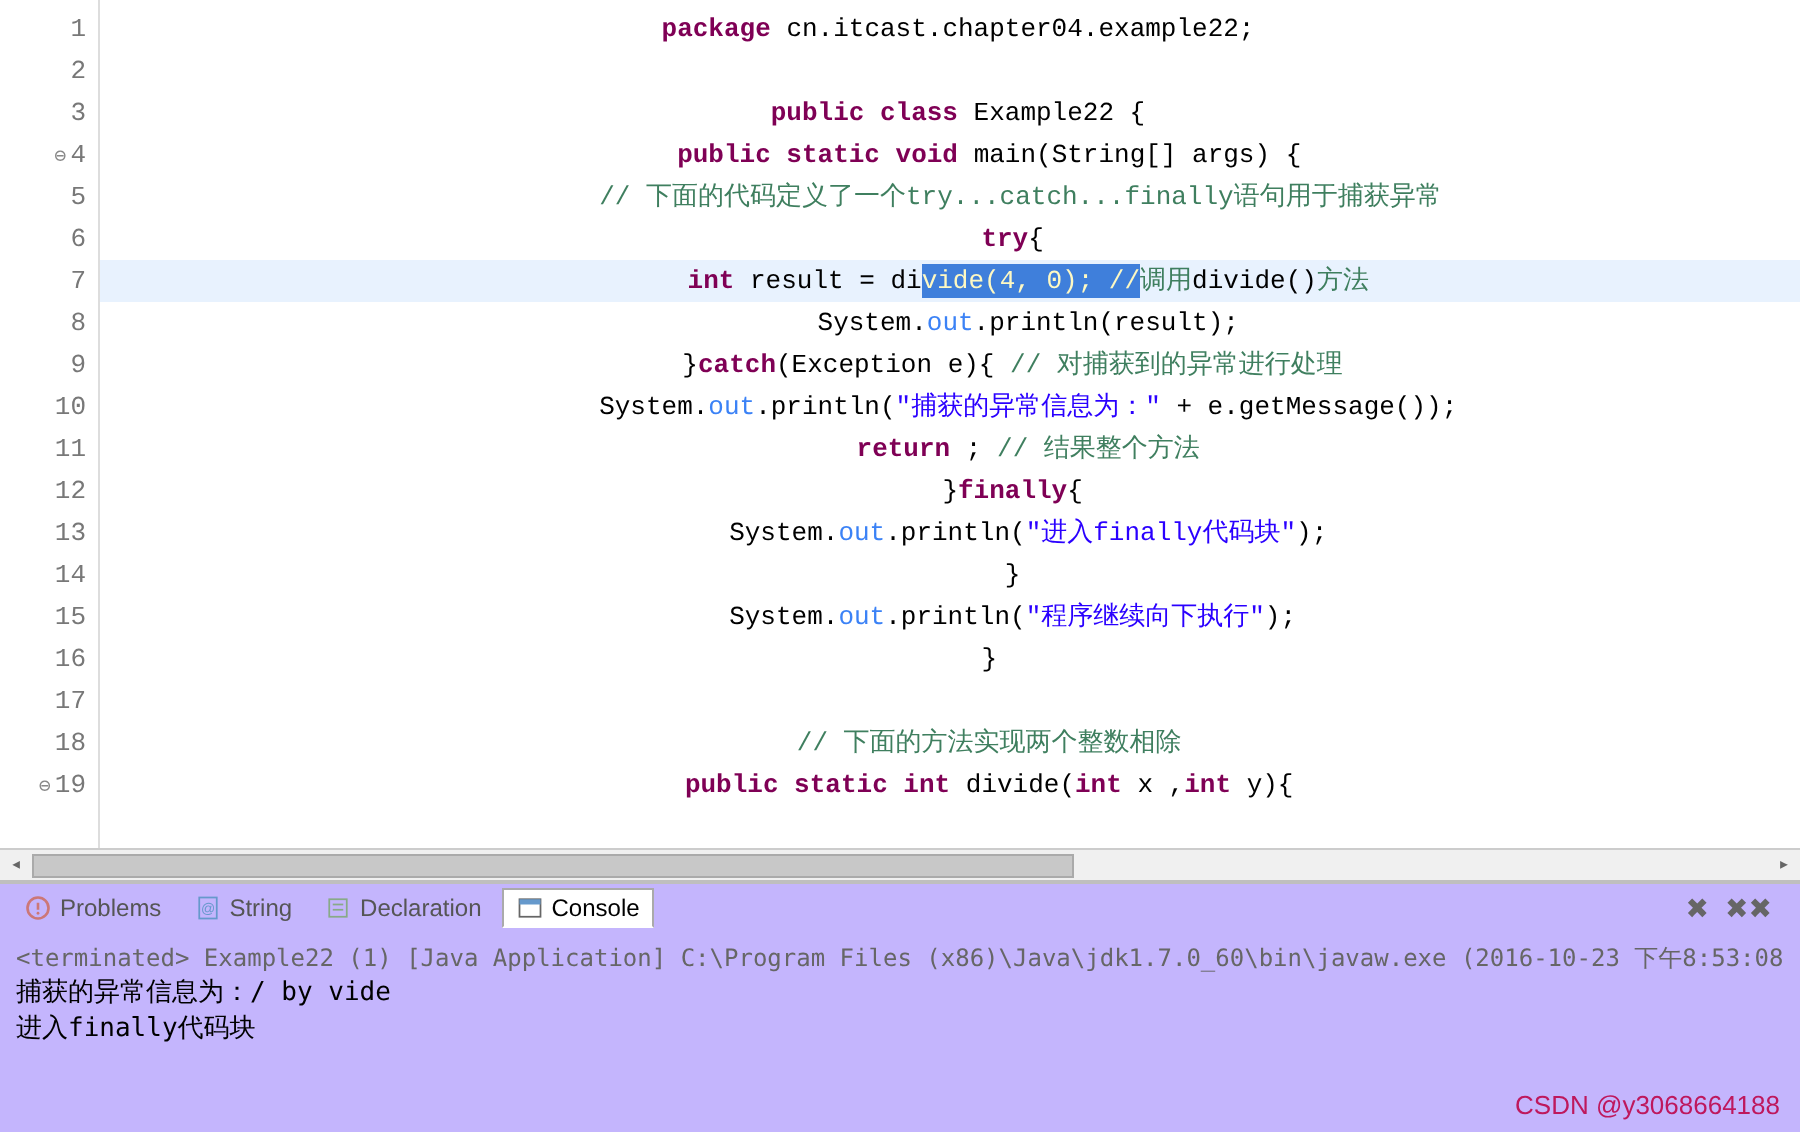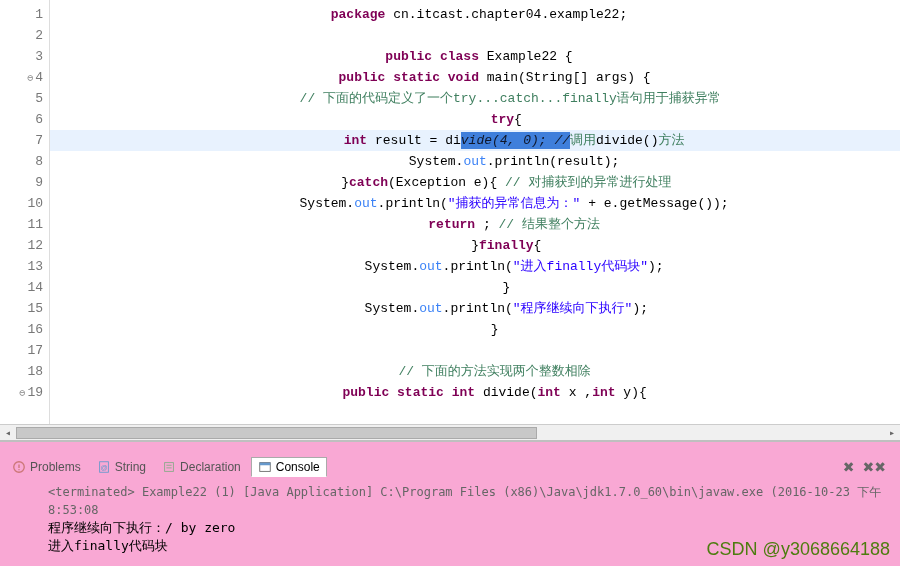--- a/index.html
+++ b/index.html
@@ -47,23 +47,22 @@
     flex: 1;
     padding: 4px 0;
     line-height: 21px;
     white-space: pre;
     position: relative;
   }
   .line { height: 21px; padding-left: 8px; text-align: center; }
   .line.current { background: #e8f2fe; }
   .selection {
     background: #3f7fdb;
-    color: #0f172a;
+    color: #fef9c3;
     padding: 1px 0;
-    font-style: italic;
   }
   .kw { color: #7f0055; font-weight: bold; }
   .str { color: #2a00ff; }
   .cmt { color: #3f7f5f; }
   .field { color: #3b82f6; }
   .plain { color: #000; }
   
   .hscroll {
     position: absolute;
     bottom: 0; left: 0; right: 0;
@@ -77,24 +76,24 @@
     width: 16px; height: 14px;
     display: flex; align-items: center; justify-content: center;
     color: #666; font-size: 10px;
   }
   .hscroll .track { flex: 1; height: 14px; background: #f0f0f0; position: relative; }
   .hscroll .thumb { position: absolute; left: 0; width: 60%; top: 1px; bottom: 1px; background: #c8c8c8; border: 1px solid #aaa; }
 
   .bottom-pane {
     flex: 1;
     border-top: 2px solid #bfbfbf;
-    background: #f9a8d4;
+    background: #c4b5fd;
     display: flex;
     flex-direction: column;
-    padding-top: 13px;
+    padding-top: 0;
   }
   .tabs-row {
     display: flex;
     align-items: center;
     gap: 4px;
     padding: 2px 6px;
     font-family: Tahoma, sans-serif;
     font-size: 12px;
     color: #555;
   }
@@ -114,33 +113,32 @@
   .tab svg { width: 14px; height: 14px; }
   .spacer { flex: 1; }
   .toolbar-icons { display: flex; gap: 8px; align-items: center; padding-right: 8px; }
   .toolbar-icons span { cursor: pointer; color: #666; font-size: 14px; }
   .console-body {
     flex: 1;
     padding: 4px 8px;
     font-family: Consolas, monospace;
     font-size: 13px;
     line-height: 18px;
-    margin-left: 40px;
   }
   .console-header {
     color: #666;
     font-size: 12px;
   }
   .watermark {
     position: absolute;
     right: 10px;
     bottom: 6px;
-    color: #4d7c0f;
+    color: #be185d;
     font-family: sans-serif;
-    font-size: 18px;
+    font-size: 13px;
   }
 </style>
 </head>
 <body>
 
 <div class="editor-pane">
   <div class="code-area">
     <div class="gutter" id="gutter">
         <div class="ln"><span class="marker"></span>1</div>
         <div class="ln"><span class="marker"></span>2</div>
@@ -206,18 +204,18 @@
       <span>Console</span>
     </div>
     <div class="spacer"></div>
     <div class="toolbar-icons">
       <span>✖</span>
       <span>✖✖</span>
     </div>
   </div>
   <div class="console-body">
     <div class="console-header">&lt;terminated&gt; Example22 (1) [Java Application] C:\Program Files (x86)\Java\jdk1.7.0_60\bin\javaw.exe (2016-10-23 下午8:53:08</div>
-    <div>程序继续向下执行：/ by zero</div>
+    <div>捕获的异常信息为：/ by vide</div>
     <div>进入finally代码块</div>
   </div>
 </div>
 
 <div class="watermark">CSDN @y3068664188</div>
 
 </body></html>

